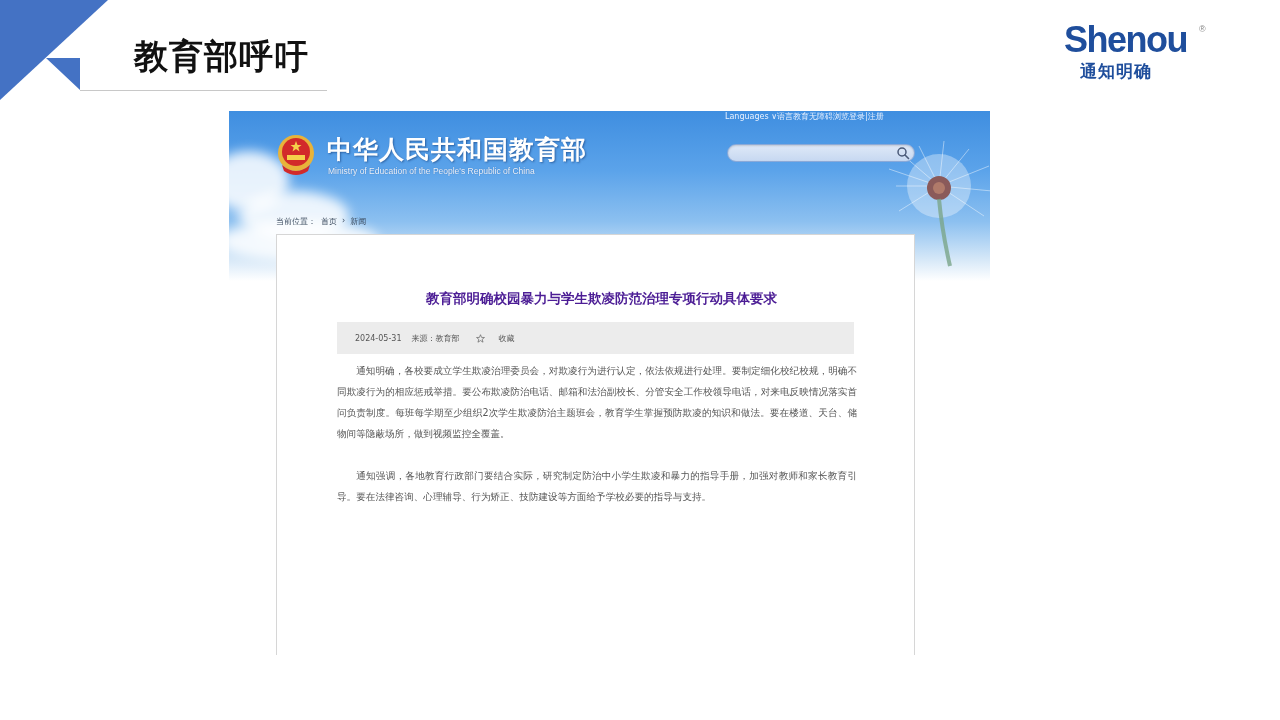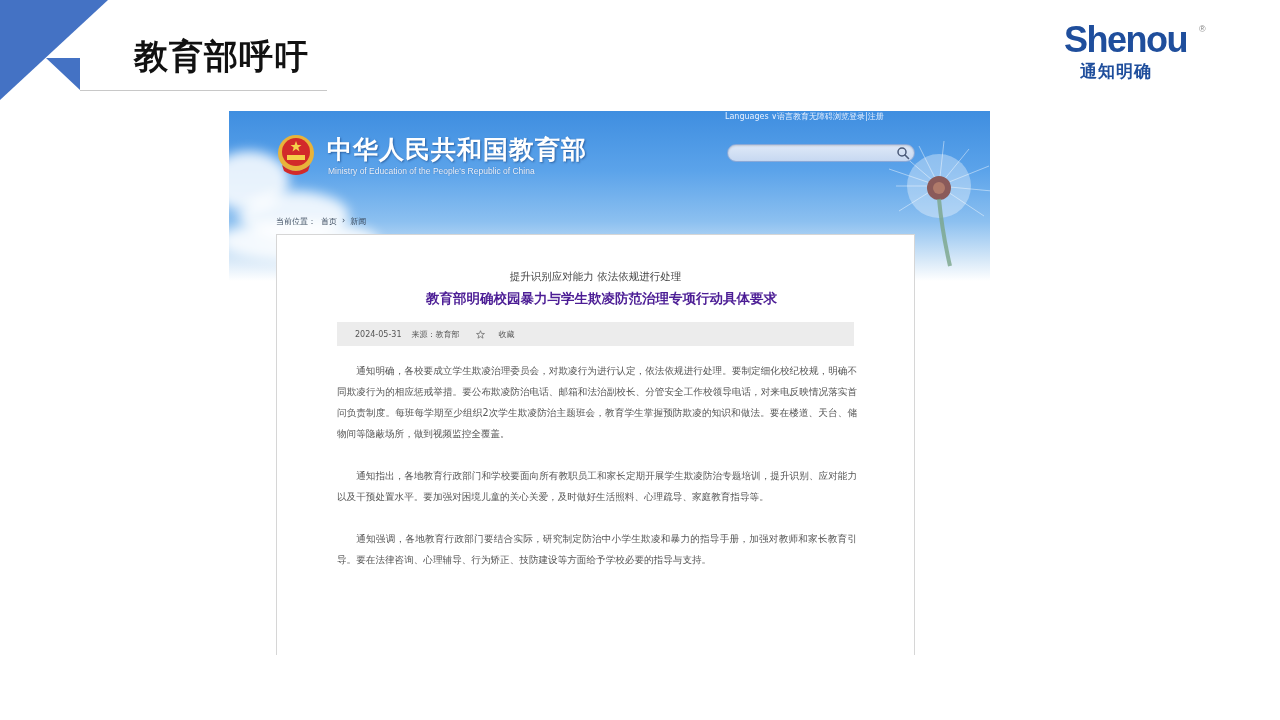--- a/index.html
+++ b/index.html
@@ -63,21 +63,21 @@
     .breadcrumb { position: absolute; left: 47px; top: 105px; font-size: 8px; color: #3a4a5e; display: flex; gap: 5px; white-space: nowrap; text-align: center; }
     .breadcrumb .link { cursor: pointer; }
 
     .article {
       position: absolute; left: 47px; top: 123px; width: 639px; height: 440px;
       background: #fff; border: 1px solid #d6d6d6; border-bottom: none;
     }
     .kicker { position: absolute; left: 0; width: 100%; top: 35px; text-align: center; font-size: 10.5px; color: #444; font-family: "DejaVu Serif", serif; }
     .headline { position: absolute; left: 6px; width: 100%; top: 55px; text-align: center; font-size: 13.5px; font-weight: bold; color: #4c1d95; }
     .meta-bar {
-      position: absolute; left: 60px; top: 87px; width: 517px; height: 24px;
+      position: absolute; left: 60px; top: 87px; width: 517px; height: 32px;
       background: #ececec; font-size: 8px; color: #555; display: flex; align-items: center; gap: 10px; padding-left: 18px;
     }
     .fav { display: flex; align-items: center; gap: 14px; cursor: pointer; margin-left: 6px; }
     .body-text { position: absolute; left: 60px; top: 125px; width: 520px; font-size: 9.6px; color: #555; line-height: 21px; }
     .body-text p { text-indent: 2em; margin-bottom: 21px; text-align: justify; }
     .cut-text { position: absolute; left: 0; width: 100%; top: 415px; text-align: center; font-size: 11px; color: #666; letter-spacing: 2px; }
   </style>
 </head>
 <body>
 
@@ -149,32 +149,30 @@
 
     <div class="breadcrumb">
       <span>当前位置：</span>
       <span class="link">首页</span>
       <span>›</span>
       <span class="link">新闻</span>
     </div>
   </div>
 
   <div class="article">
-    <div class="kicker">提升识别应对能力 依法依规进行处理</div>
     <div class="headline">教育部明确校园暴力与学生欺凌防范治理专项行动具体要求</div>
     <div class="meta-bar">
       <span>2024-05-31</span>
       <span>来源：教育部</span>
       <span class="fav">
         <svg width="9" height="9" viewBox="0 0 10 10">
           <polygon points="5,0.8 6.2,3.8 9.4,3.9 6.9,5.9 7.8,9.1 5,7.3 2.2,9.1 3.1,5.9 0.6,3.9 3.8,3.8" fill="none" stroke="#666" stroke-width="0.8"></polygon>
         </svg>
         <span>收藏</span>
       </span>
     </div>
     <div class="body-text">
       <p>通知明确，各校要成立学生欺凌治理委员会，对欺凌行为进行认定，依法依规进行处理。要制定细化校纪校规，明确不同欺凌行为的相应惩戒举措。要公布欺凌防治电话、邮箱和法治副校长、分管安全工作校领导电话，对来电反映情况落实首问负责制度。每班每学期至少组织2次学生欺凌防治主题班会，教育学生掌握预防欺凌的知识和做法。要在楼道、天台、储物间等隐蔽场所，做到视频监控全覆盖。</p>
-      <p>通知指出，各地教育行政部门和学校要面向所有教职员工和家长定期开展学生欺凌防治专题培训，提升识别、应对能力以及干预处置水平。要加强对困境儿童的关心关爱，及时做好生活照料、心理疏导、家庭教育指导等。</p>
       <p>通知强调，各地教育行政部门要结合实际，研究制定防治中小学生欺凌和暴力的指导手册，加强对教师和家长教育引导。要在法律咨询、心理辅导、行为矫正、技防建设等方面给予学校必要的指导与支持。</p>
     </div>
     <div class="cut-text">—— ·· ·· —— ——</div>
   </div>
 </div>
 
 </body></html>

